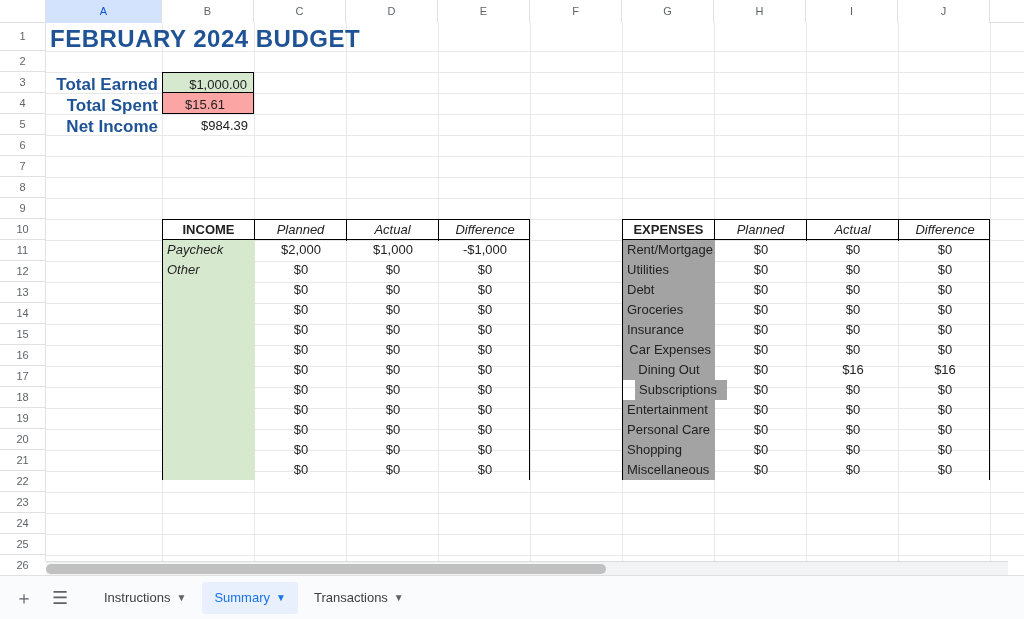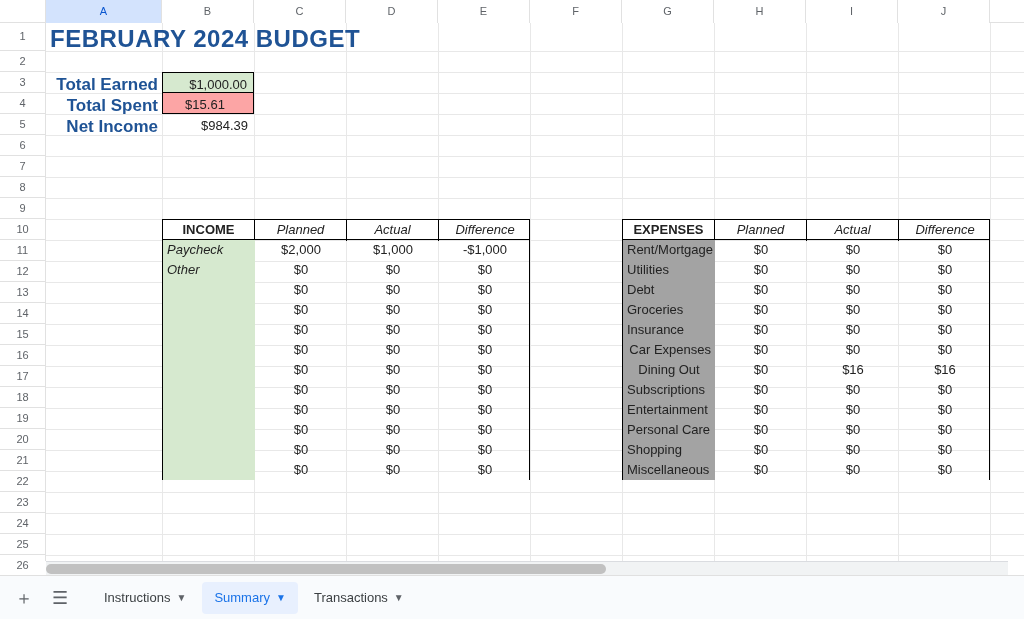--- a/index.html
+++ b/index.html
@@ -352,21 +352,21 @@
             <div class="bcell" style="left: 184px; width: 92px;">$0</div>
             <div class="bcell" style="left: 276px; width: 92px;">$0</div>
           </div>
           <div class="brow" style="top: 120px;">
             <div class="bcell cat-exp" style="left: 0px; width: 92px; text-align: center;">Dining Out</div>
             <div class="bcell" style="left: 92px; width: 92px;">$0</div>
             <div class="bcell" style="left: 184px; width: 92px;">$16</div>
             <div class="bcell" style="left: 276px; width: 92px;">$16</div>
           </div>
           <div class="brow" style="top: 140px;">
-            <div class="bcell cat-exp" style="left: 0px; width: 92px; text-align: left;">Subscriptions</div>
+            <div class="bcell cat-exp" style="left: 12px; width: 92px; text-align: left;">Subscriptions</div>
             <div class="bcell" style="left: 92px; width: 92px;">$0</div>
             <div class="bcell" style="left: 184px; width: 92px;">$0</div>
             <div class="bcell" style="left: 276px; width: 92px;">$0</div>
           </div>
           <div class="brow" style="top: 160px;">
             <div class="bcell cat-exp" style="left: 0px; width: 92px; text-align: left;">Entertainment</div>
             <div class="bcell" style="left: 92px; width: 92px;">$0</div>
             <div class="bcell" style="left: 184px; width: 92px;">$0</div>
             <div class="bcell" style="left: 276px; width: 92px;">$0</div>
           </div>

